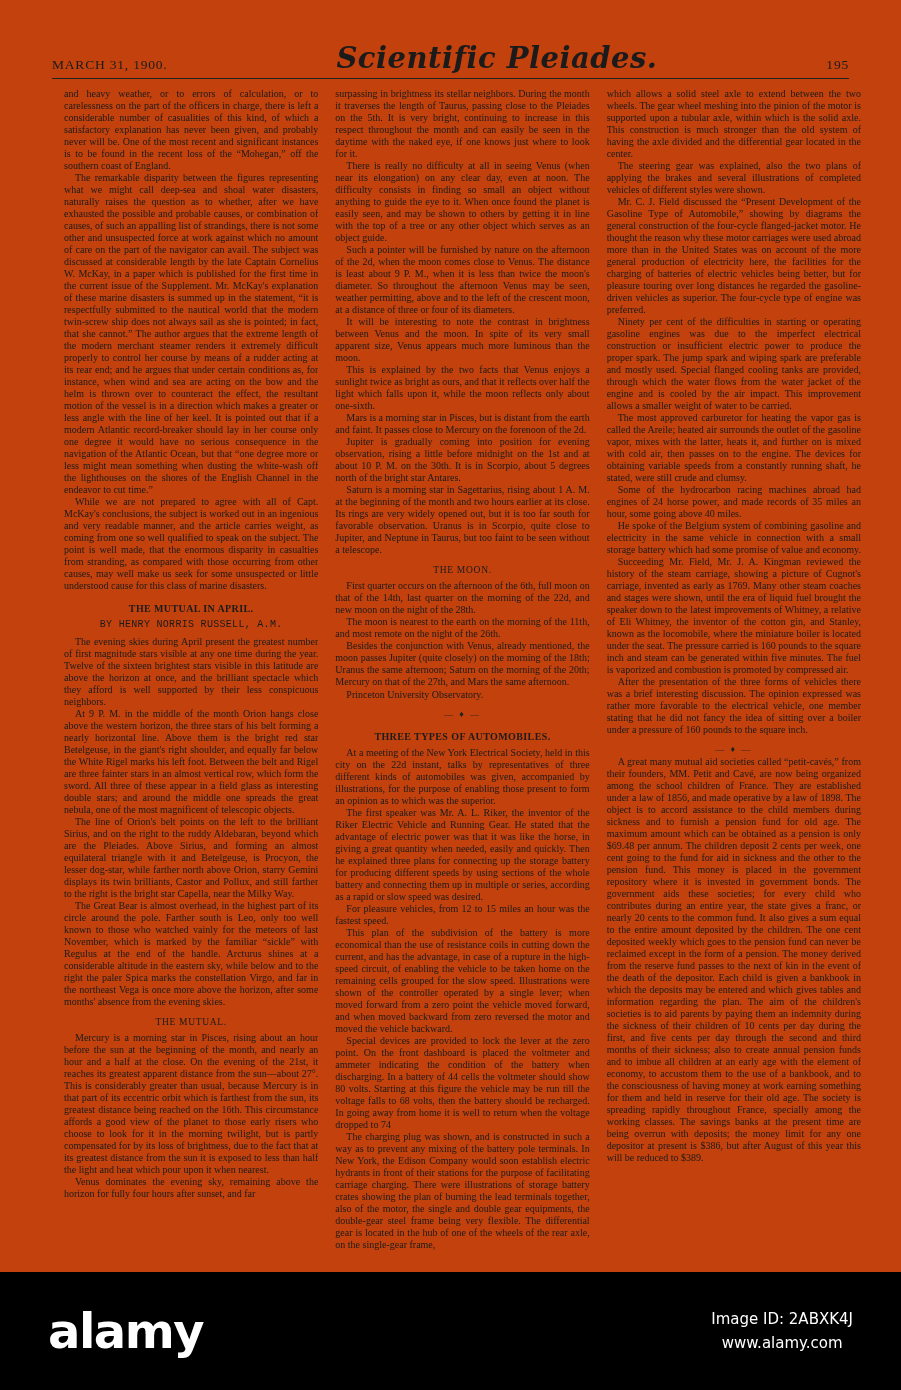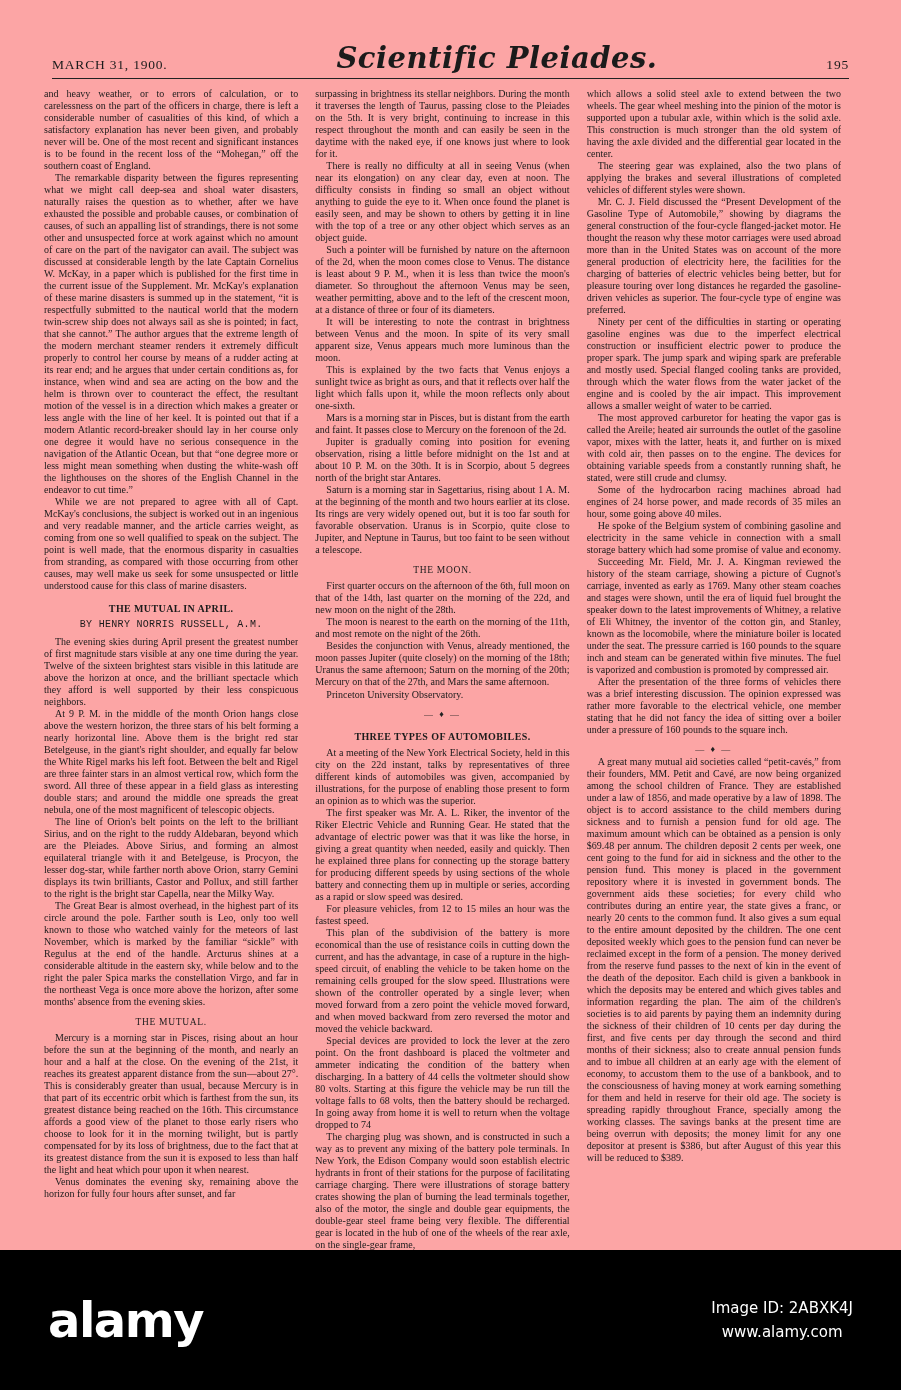--- a/index.html
+++ b/index.html
@@ -1,46 +1,46 @@
 <!DOCTYPE html>
 <html lang="en"><head>
 <meta charset="utf-8">
 <style>
   html,body { margin:0; padding:0; background:#ffffff; }
   .page {
-    position:relative; width:901px; height:1390px; background:#fca5a5;
+    position:relative; width:901px; height:1390px; background:#c2410c;
     font-family:"Liberation Serif", serif; color:#1b1b1b; overflow:hidden;
   }
   .header {
     position:absolute; top:44px; left:52px; width:797px;
     display:flex; align-items:flex-end; justify-content:space-between;
     border-bottom:1.5px solid #222; padding-bottom:5px;
   }
   .date, .pagenum { font-size:13.5px; letter-spacing:0.8px; }
   .masthead {
     font-family:"DejaVu Serif", serif; font-weight:bold; font-style:italic;
     font-size:29px; line-height:29px; letter-spacing:0.5px;
   }
   .columns {
-    position:absolute; top:88px; left:44px; width:797px; height:1180px;
+    position:absolute; top:88px; left:64px; width:797px; height:1180px;
     display:flex; gap:17px; overflow:hidden;
   }
   .column { flex:1 1 0; overflow:hidden; }
   .para { font-size:10px; line-height:12px; margin:0; text-indent:11px; text-align:justify; }
   .p-cont { text-indent:0; }
   .heading {
     text-align:center; font-weight:700; font-size:10px; line-height:12.5px;
     letter-spacing:0.4px; margin:11px 22px 3px; text-indent:0;
   }
   .byline { text-align:center; font-size:10px; letter-spacing:0.3px; margin:0 0 5px; text-indent:0;font-family:Liberation Mono, monospace; }
   .subhead { text-align:center; font-size:9.5px; letter-spacing:0.7px; margin:8px 0 4px; text-indent:0; }
   .signature { font-size:10px; line-height:12px; margin:1px 0 0; text-indent:11px; }
   .ornament { text-align:center; font-size:9px; margin:7px 0 1px; letter-spacing:2px; color:#222; text-indent:0; }
   .watermark {
-    position:absolute; left:0; bottom:0; width:901px; height:140px; background:#000;
+    position:absolute; left:0; bottom:0; width:901px; height:118px; background:#000;
     display:flex; align-items:center; justify-content:space-between;
     padding:4px 48px; box-sizing:border-box;
   }
   .alamy {
     color:#ffffff; font-family:"DejaVu Sans", sans-serif; font-weight:bold;
     font-size:48px; letter-spacing:-1.5px; line-height:1;
   }
   .wm-right {
     color:#ffffff; text-align:center; font-family:"DejaVu Sans", sans-serif;
     font-size:15px; line-height:24px;

